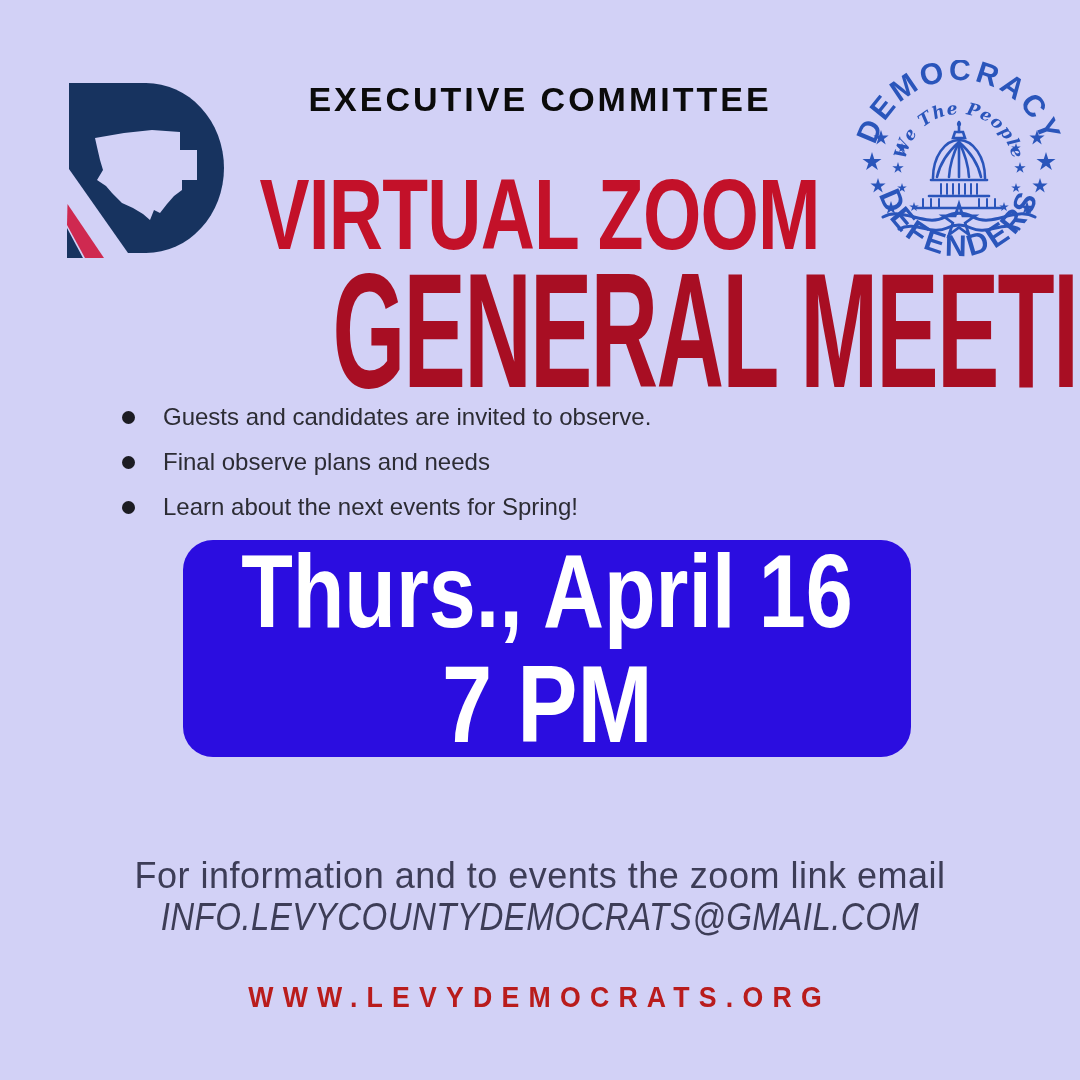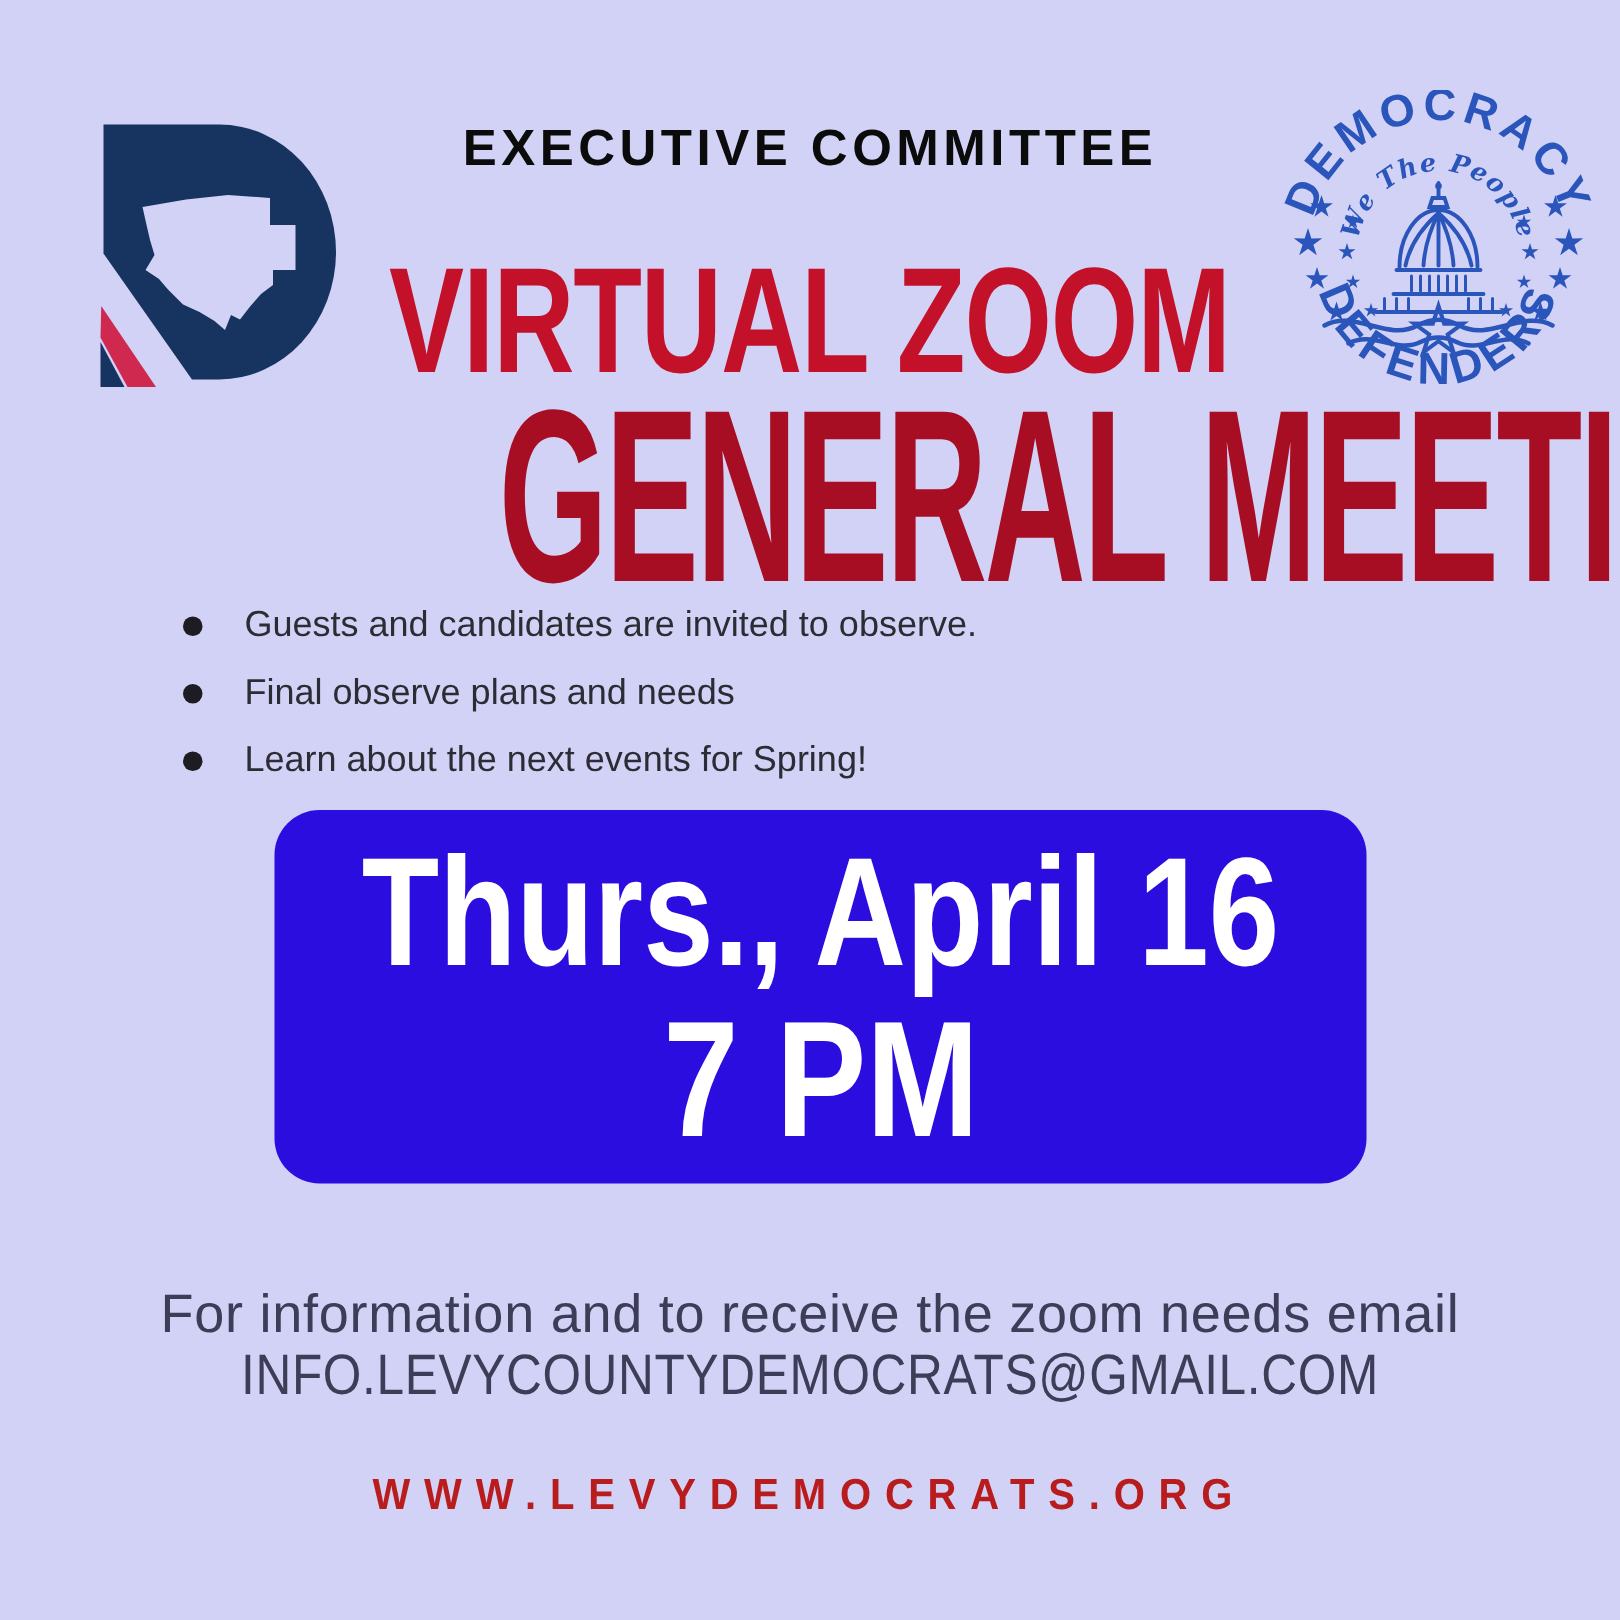--- a/index.html
+++ b/index.html
@@ -38,37 +38,37 @@
   .general-meeting .cond { display:inline-block; transform:scaleX(0.57); letter-spacing:-3px; }
 
   .bullets { top:394px; left:122px; right:60px; color:#2c2c34; font-size:24px; }
   .bullets .row { display:flex; align-items:baseline; line-height:45px; }
   .bullets .dot {
     width:13px; height:13px; border-radius:50%; background:#1c1c22;
     margin-right:28px; flex:0 0 auto; align-self:center; margin-top:2px;
   }
 
   .date-box {
-    left:183px; top:540px; width:728px; height:249px;
+    left:183px; top:540px; width:728px; height:217px;
     background:#2b0de0; border-radius:30px;
     display:flex; flex-direction:column; align-items:center; justify-content:center;
     color:#ffffff; gap:10px;
   }
   .date-line1 { font-size:103px; line-height:100px; font-weight:700; white-space:nowrap;
                 display:inline-block; transform:scaleX(0.82); }
   .date-line2 { font-size:110px; line-height:104px; font-weight:700; white-space:nowrap;
                 display:inline-block; transform:scaleX(0.82); }
 
   .info-line1 {
     top:856px; left:0; right:0; text-align:center;
     font-size:36px; line-height:40px; color:#3d3d57; letter-spacing:0.5px;
   }
   .info-line2 {
     top:896px; left:0; right:0; text-align:center;
-    font-size:38px; line-height:42px; color:#3d3d57; white-space:nowrap;
+    font-size:38px; line-height:42px; color:#3d3d57; white-space:nowrap;font-style:italic;
   }
   .info-line2 .cond { display:inline-block; transform:scaleX(0.87); letter-spacing:0.5px; }
 
   .website {
     top:980px; left:0; right:0; text-align:center;
     font-size:29px; line-height:34px; font-weight:700; color:#b91c1c;
     white-space:nowrap;
   }
   .website .cond { display:inline-block; transform:scaleX(0.92); letter-spacing:10px; }
 </style>
@@ -192,21 +192,21 @@
       <span class="dot"></span>
       <span>Learn about the next events for Spring!</span>
     </div>
   </div>
 
   <div class="abs date-box">
     <span class="date-line1">Thurs., April 16</span>
     <span class="date-line2">7 PM</span>
   </div>
 
-  <div class="abs info-line1">For information and to receive the zoom needs email</div>
+  <div class="abs info-line1">For information and to events the zoom link email</div>
   <div class="abs info-line2">
     <span class="cond">INFO.LEVYCOUNTYDEMOCRATS@GMAIL.COM</span>
   </div>
 
   <div class="abs website">
     <span class="cond">WWW.LEVYDEMOCRATS.ORG</span>
   </div>
 
 </div>
 

